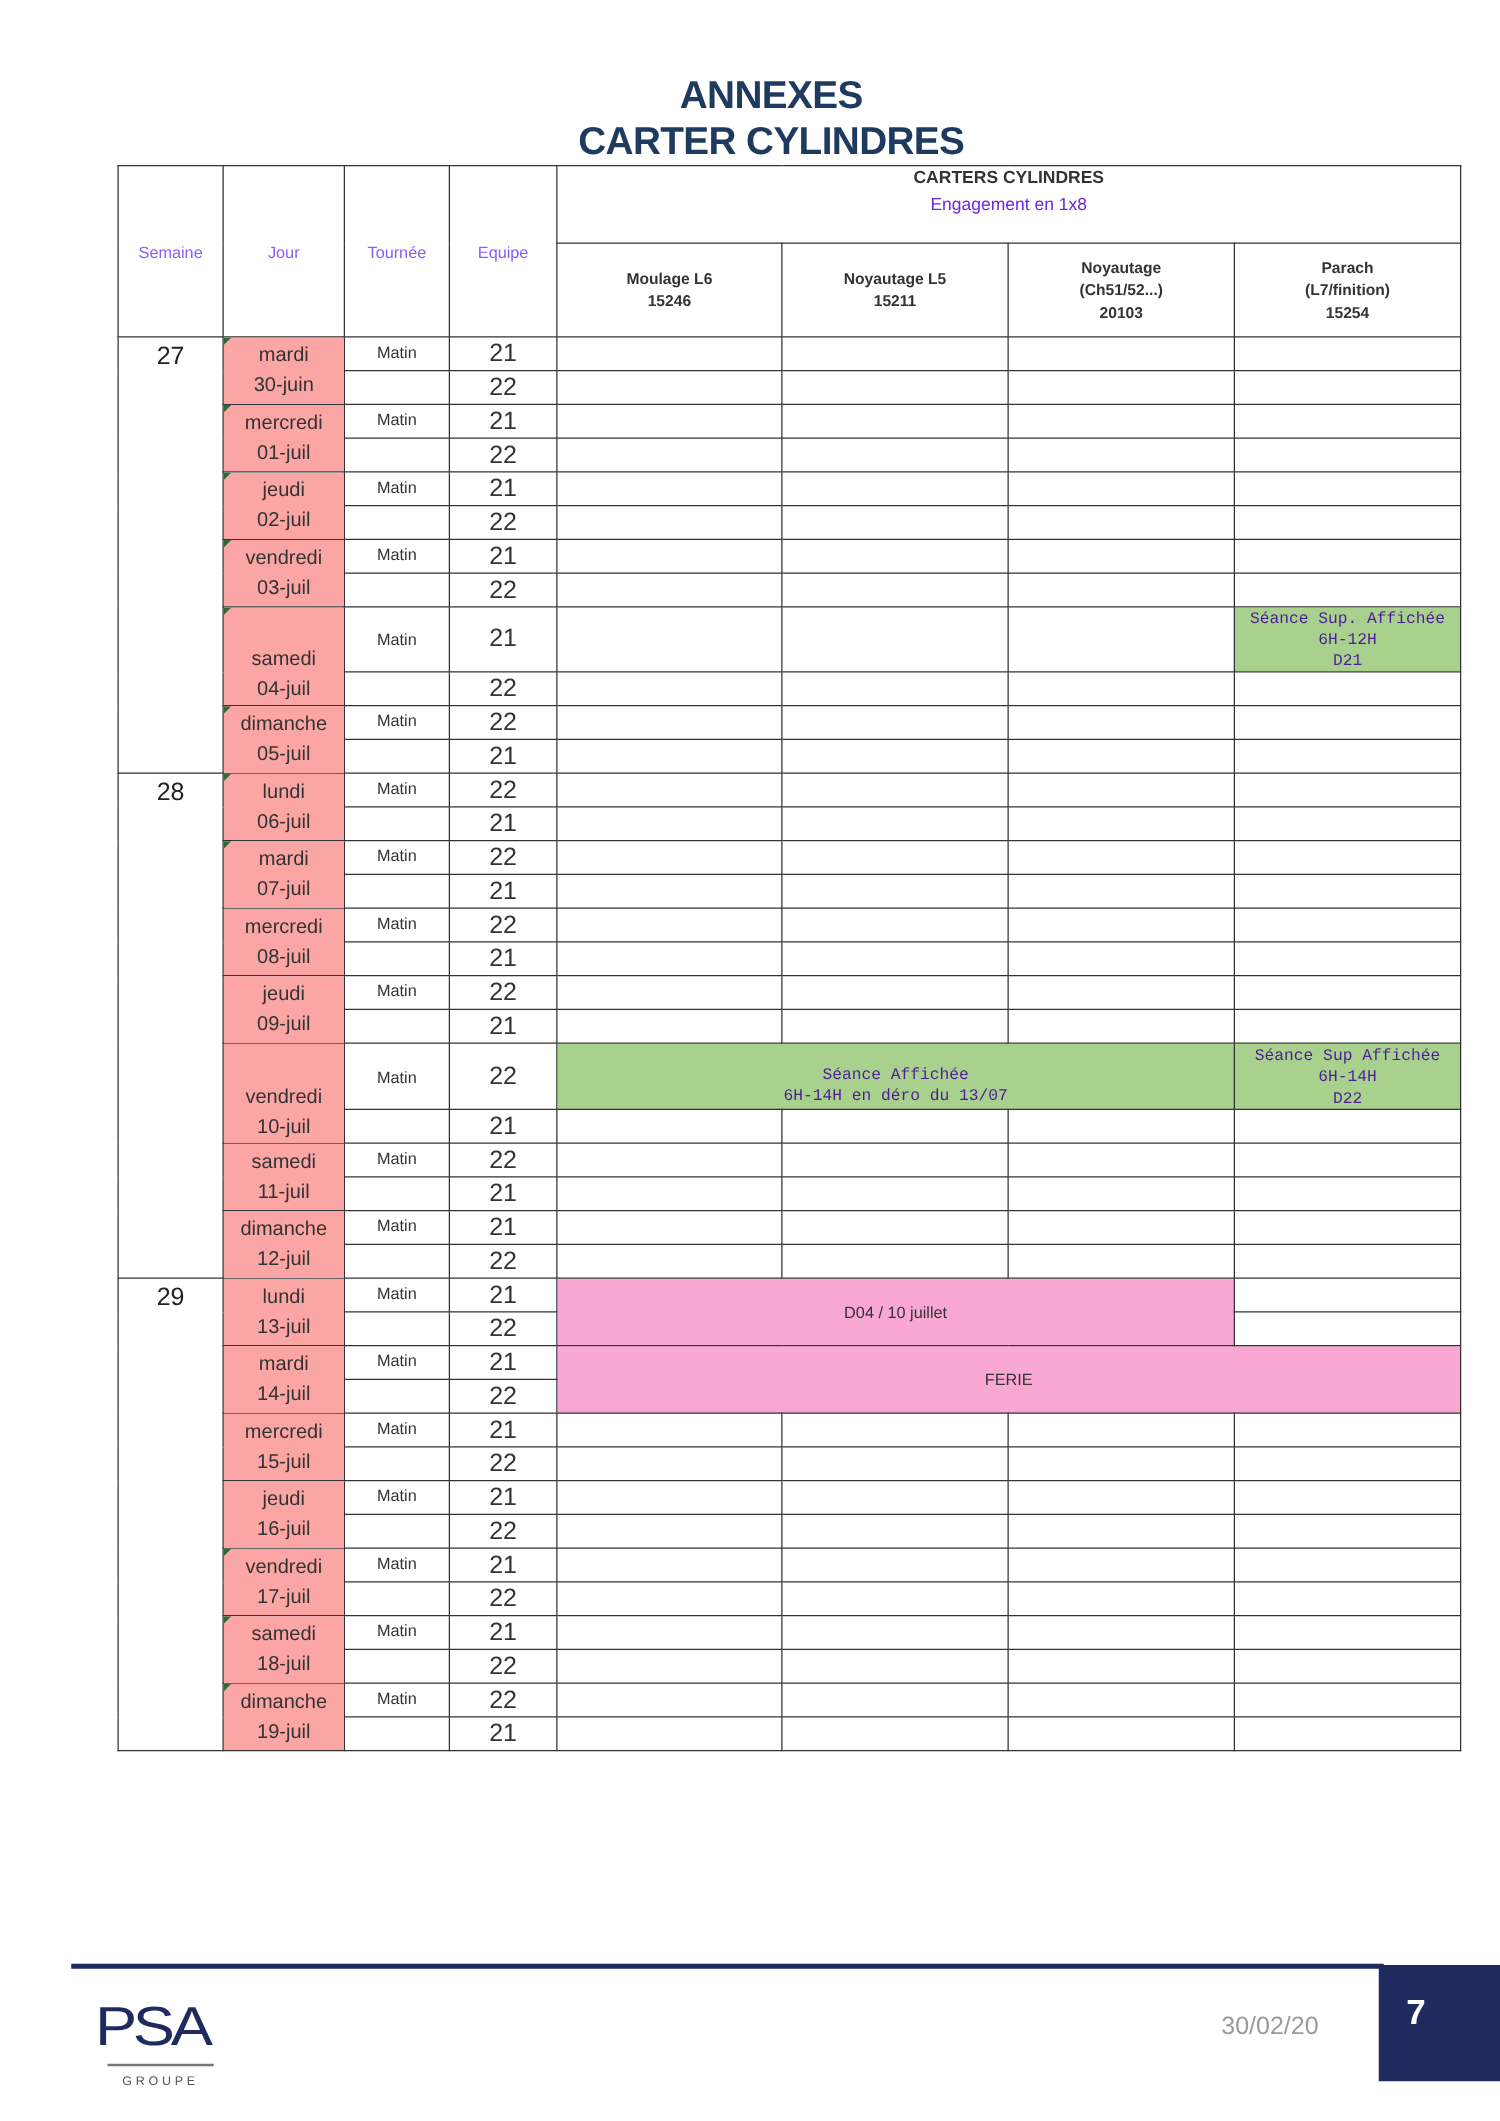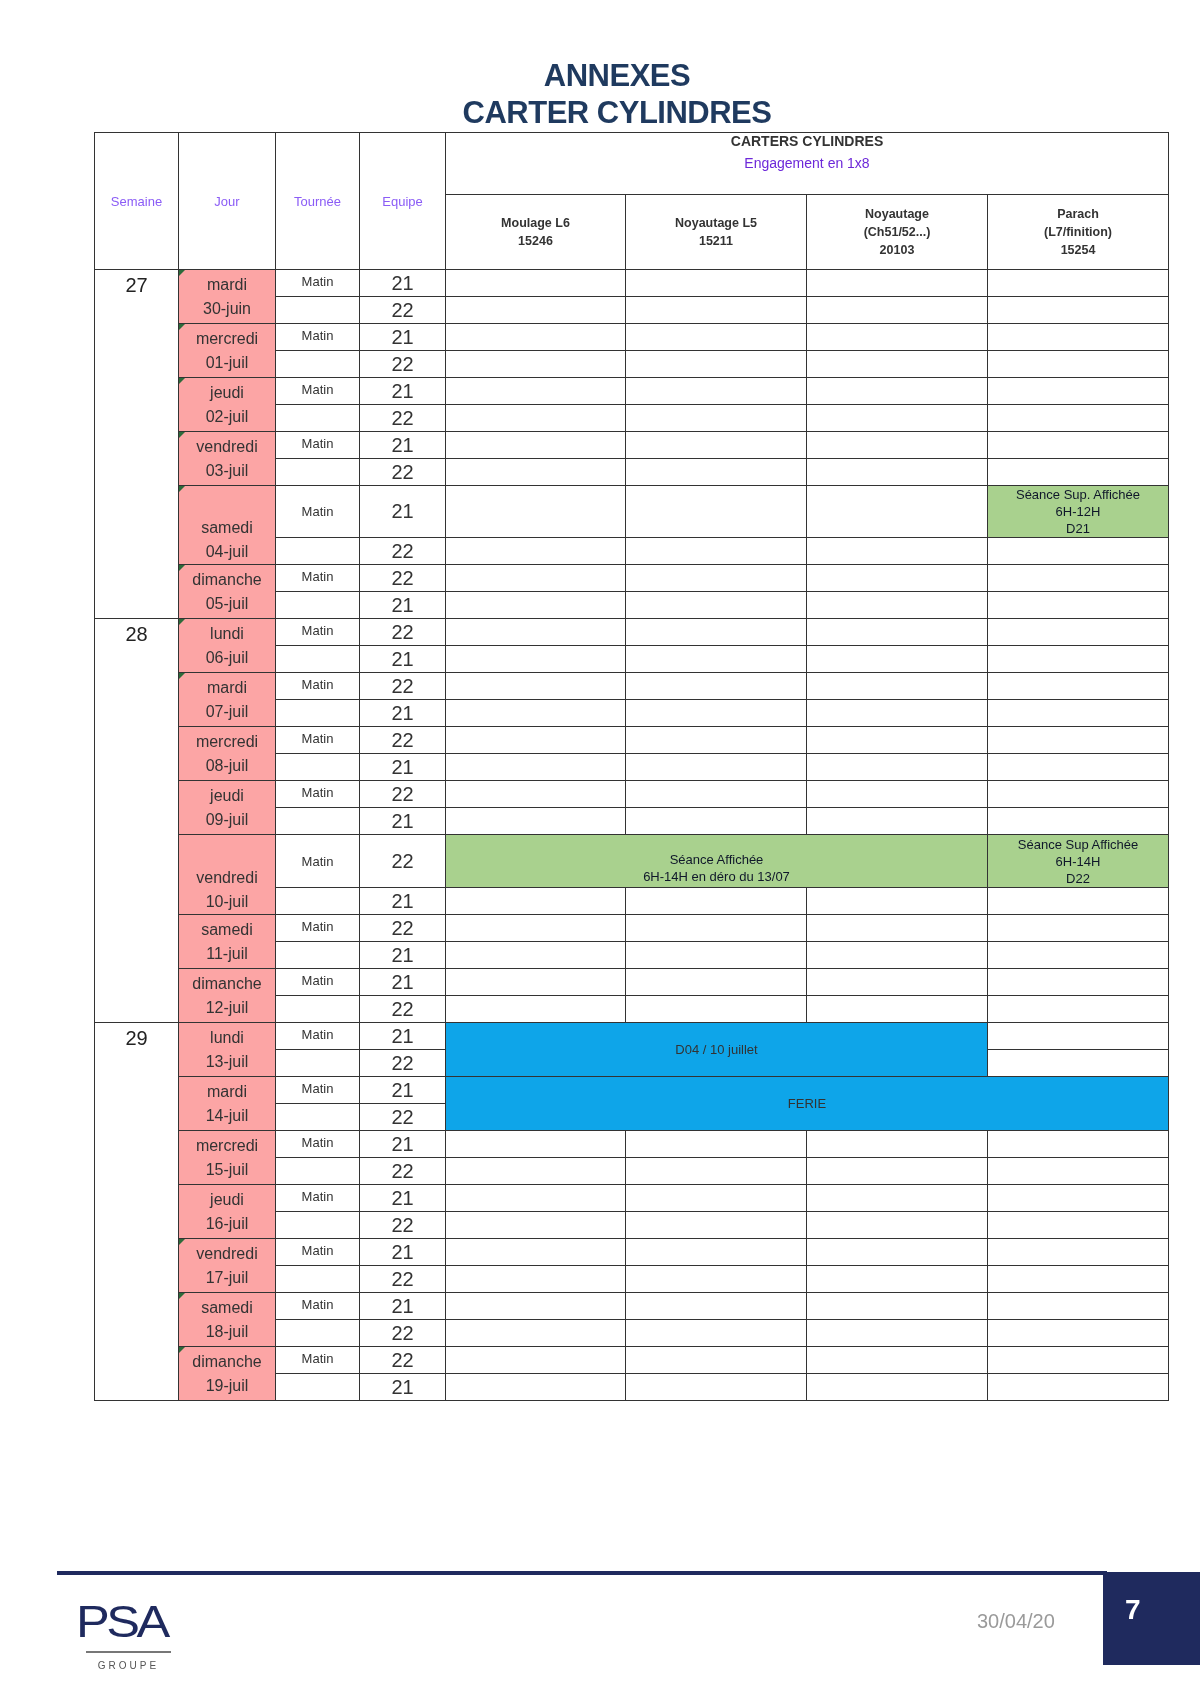--- a/index.html
+++ b/index.html
@@ -15,22 +15,22 @@
   .colh{font-size:12.5px;font-weight:bold;line-height:18px;color:#333;}
   td.week{font-size:20px;vertical-align:top!important;padding-top:4px!important;color:#222;background:#fff;}
   td.day{background:#fca5a5;font-size:16px;line-height:24px;position:relative;color:#333;}
   td.day .dname{display:block;}
   td.day .ddate{display:block;}
   td.day.tall{vertical-align:bottom;}
   td.day .tri{position:absolute;left:0;top:0;width:0;height:0;border-top:6px solid #2d6a3a;border-right:6px solid transparent;}
   td.tour{font-size:13px;vertical-align:top!important;padding-top:4px!important;color:#333;}
   td.tour.mid{vertical-align:middle!important;padding-top:0!important;}
   td.eq{font-size:20px;color:#333;}
-  td.green{background:#a9d18e;font-size:13px;line-height:17px;color:#0f172a;}
-  td.yel{background:#0ea5e9;font-size:13px;color:#333;}
+  td.green{background:#a9d18e;font-size:13px;line-height:17px;color:#4c1d95;font-family:Liberation Mono, monospace;}
+  td.yel{background:#f9a8d4;font-size:13px;color:#333;}
   tr.r td{height:22px;}
   tr.rt td{height:50px;}
   .footline{position:absolute;left:57px;top:1571px;width:1050px;height:4px;background:#1f2a5e;}
   .pagebox{position:absolute;left:1103px;top:1572px;width:97px;height:93px;background:#1f2a5e;color:#fff;}
   .pagenum{position:absolute;left:22px;top:22px;font-size:28px;font-weight:bold;}
   .date{position:absolute;left:977px;top:1610px;font-size:20px;color:#9a9a9a;}
   .logo{position:absolute;left:76px;top:1600px;width:110px;height:70px;}
   .logo .psa{font-size:44px;color:#1f2a5e;font-weight:normal;letter-spacing:-3px;line-height:44px;transform:scaleX(1.15);transform-origin:left;display:block;}
   .logo .bar{position:absolute;left:10px;top:51px;width:85px;height:2px;background:#777;}
   .logo .grp{position:absolute;left:0;top:60px;width:105px;text-align:center;font-size:10px;letter-spacing:3px;color:#555;}
@@ -496,16 +496,16 @@
       </tr>
     </tbody>
 </table>
 
 <div class="footline"></div>
 <div class="logo">
   <span class="psa">PSA</span>
   <div class="bar"></div>
   <div class="grp">GROUPE</div>
 </div>
-<div class="date">30/04/20</div>
+<div class="date">30/02/20</div>
 <div class="pagebox">
   <span class="pagenum">7</span>
 </div>
 
 </body></html>

